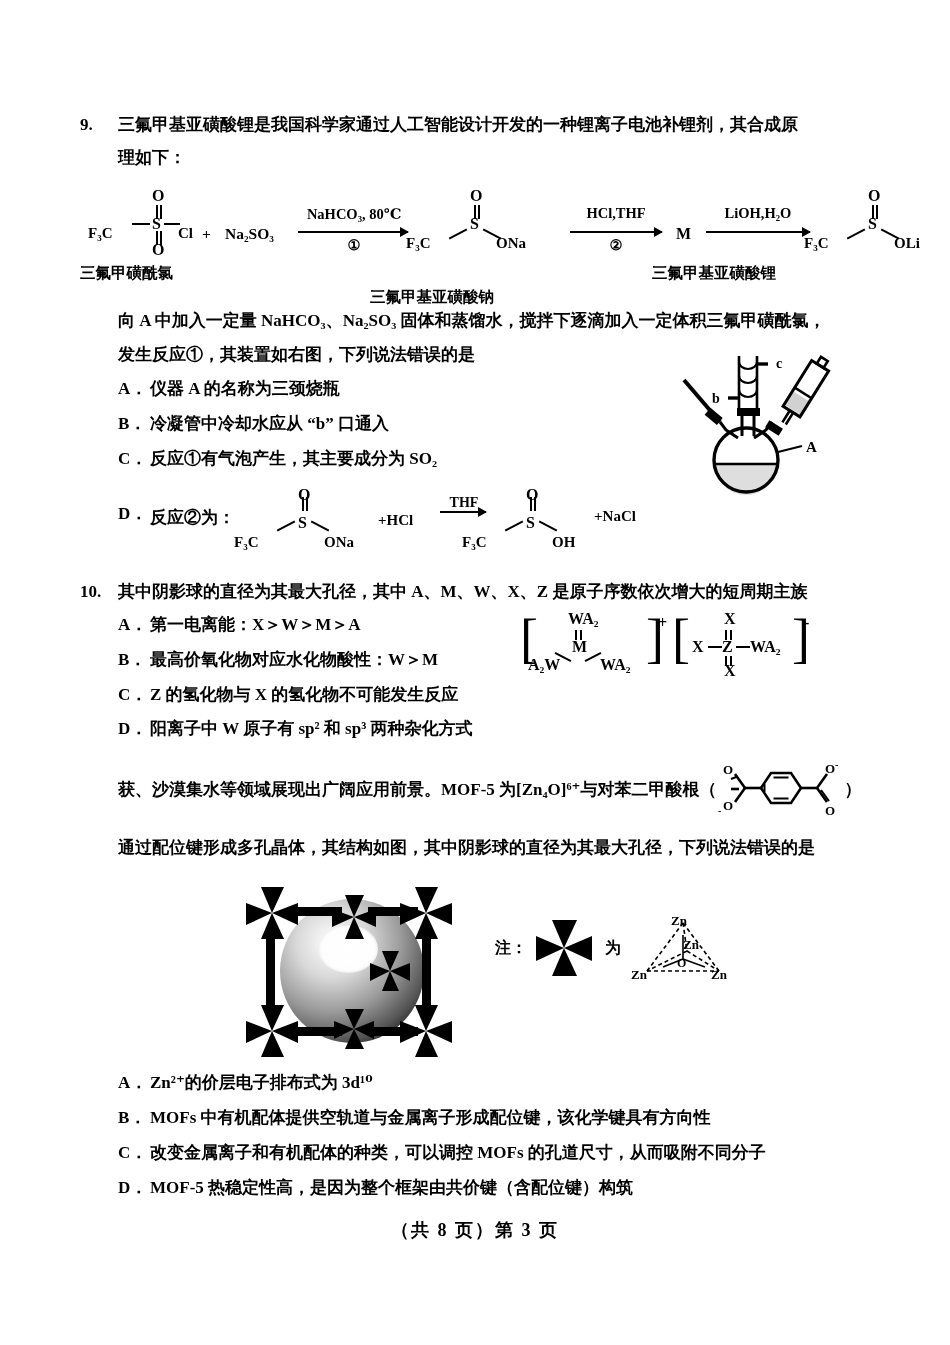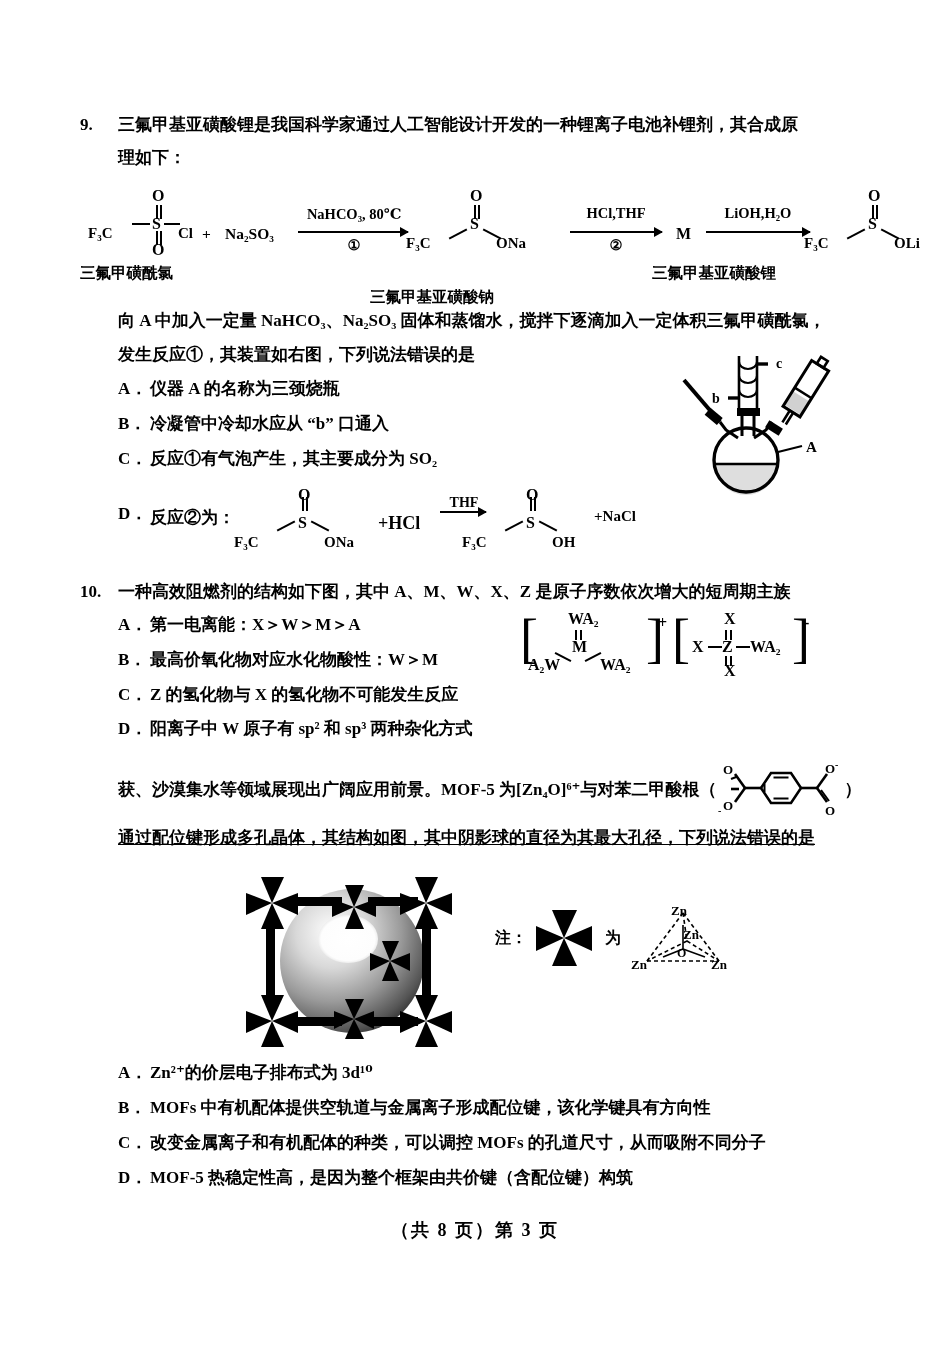--- a/index.html
+++ b/index.html
@@ -244,21 +244,21 @@
               <span class="dbl-v b" style="left:46px;top:14px;"></span>
               <span class="dbl-v c" style="left:50px;top:14px;"></span>
               <span class="Satom">S</span>
               <span class="bond" style="left:20px;top:42px;width:20px;transform:rotate(-28deg);"></span>
               <span class="bond" style="left:54px;top:42px;width:20px;transform:rotate(28deg);"></span>
               <span class="lft" style="left:-22px;top:44px;">F₃C</span>
               <span class="rgt" style="left:68px;top:44px;">ONa</span>
             </span>
           </span>
 
-          <span class="cap" style="left:228px;top:18px;font-size:18px;">+HCl</span>
+          <span class="cap" style="left:228px;top:18px;font-size:15px;">+HCl</span>
 
           <span class="arrow" style="left:290px;top:24px;width:46px;"></span>
           <span class="arr-top" style="left:286px;top:2px;width:56px;font-size:14px;">THF</span>
 
           <span class="mol" style="left:334px;top:-4px;">
             <span class="sgrp">
               <span class="Otop">O</span>
               <span class="dbl-v b" style="left:46px;top:14px;"></span>
               <span class="dbl-v c" style="left:50px;top:14px;"></span>
               <span class="Satom">S</span>
@@ -270,21 +270,21 @@
           </span>
 
           <span class="cap" style="left:444px;top:14px;font-size:15px;">+NaCl</span>
         </span>
       </div>
     </div>
 
     <div class="q" style="margin-top:32px;">
       <div class="q-line">
         <div class="q-num wide">10.</div>
-        <div class="q-body">一种高效阻燃剂的结构如下图，其中 A、M、W、X、Z 是原子序数依次增大的短周期主族</div>
+        <div class="q-body">其中阴影球的直径为其最大孔径，其中 A、M、W、X、Z 是原子序数依次增大的短周期主族</div>
       </div>
 
       <div class="opt">
         <span class="opt-letter">A．</span>
         <span class="opt-text">第一电离能：X＞W＞M＞A</span>
       </div>
       <div class="opt">
         <span class="opt-letter">B．</span>
         <span class="opt-text">最高价氧化物对应水化物酸性：W＞M</span>
       </div>
@@ -322,21 +322,21 @@
             <line x1="100" y1="31" x2="110" y2="17" stroke="#000" stroke-width="2.6"></line>
             <line x1="100" y1="31" x2="110" y2="45" stroke="#000" stroke-width="2.6"></line>
             <line x1="104" y1="33" x2="112" y2="44" stroke="#000" stroke-width="2"></line>
             <text x="108" y="16" font-size="13" font-family="Liberation Serif, serif" font-weight="bold">O</text>
             <text x="118" y="11" font-size="10" font-family="Liberation Serif, serif" font-weight="bold">-</text>
             <text x="108" y="58" font-size="13" font-family="Liberation Serif, serif" font-weight="bold">O</text>
           </svg>
         </span><span>）</span>
       </div>
 
-      <div class="stem indent" style="margin-top:14px;text-decoration:underline;">通过配位键形成多孔晶体，其结构如图，其中阴影球的直径为其最大孔径，下列说法错误的是</div>
+      <div class="stem indent" style="margin-top:24px;">通过配位键形成多孔晶体，其结构如图，其中阴影球的直径为其最大孔径，下列说法错误的是</div>
 
       <div class="mofwrap">
         <svg width="260" height="190" viewBox="0 0 260 190" style="position:absolute;left:150px;top:0;">
           <defs>
             <radialGradient id="sph" cx="36%" cy="30%" r="78%">
               <stop offset="0%" stop-color="#ffffff"></stop>
               <stop offset="32%" stop-color="#d8d8d8"></stop>
               <stop offset="62%" stop-color="#9a9a9a"></stop>
               <stop offset="88%" stop-color="#555555"></stop>
               <stop offset="100%" stop-color="#2b2b2b"></stop>

